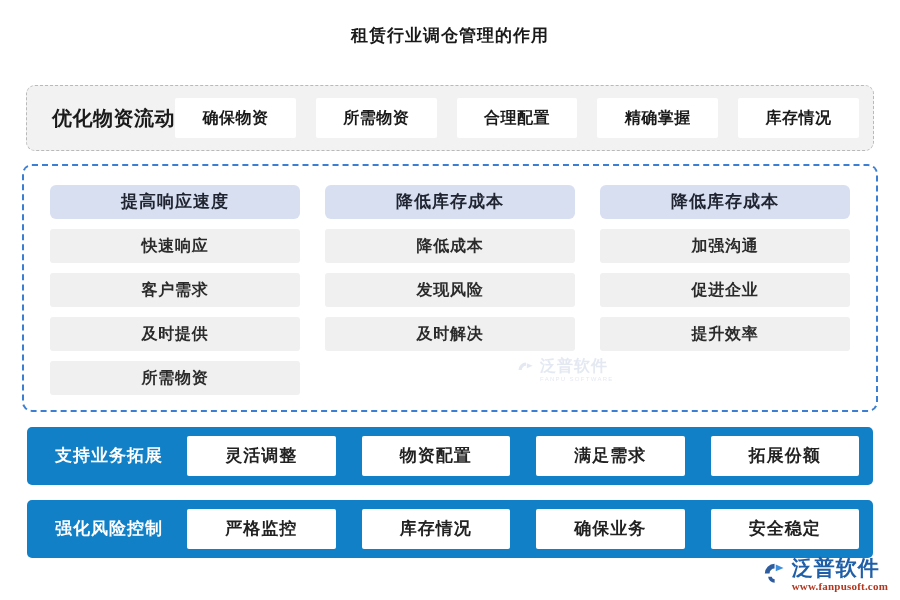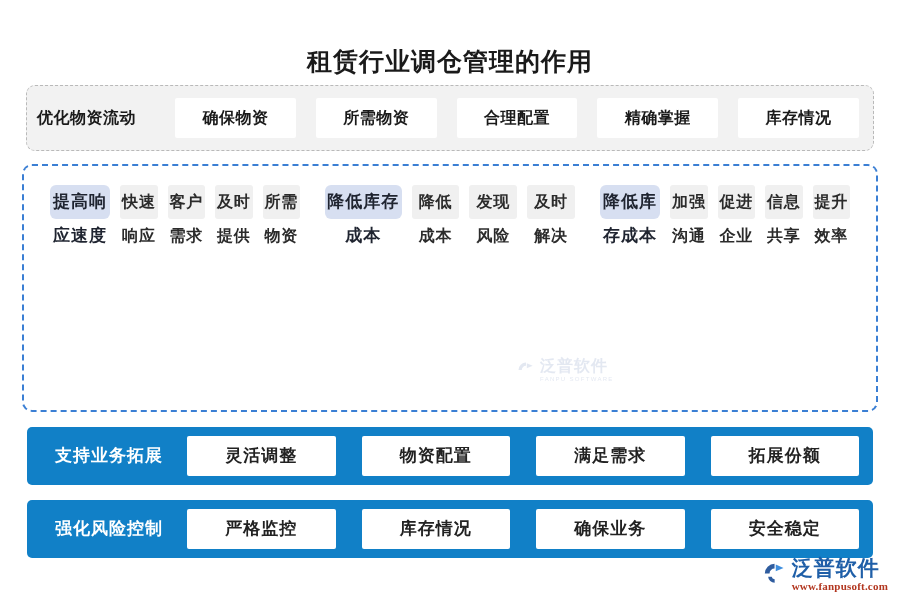--- a/index.html
+++ b/index.html
@@ -11,48 +11,47 @@
     height: 600px;
     background: #ffffff;
     font-family: "Liberation Sans", "DejaVu Sans", sans-serif;
     overflow: hidden;
     position: relative;
   }
 
   
   .page-title {
     text-align: center;
-    font-size: 25px;
+    font-size: 17px;
     font-weight: bold;
     color: #1a1a1a;
     letter-spacing: 1px;
-    padding-top: 8px;
+    padding-top: 26px;
     line-height: 1.2;
-    margin-top: 38px;
   }
 
   
   .sec-optimize {
     position: absolute;
     left: 26px;
     top: 85px;
     width: 848px;
     height: 66px;
     box-sizing: border-box;
     background: #f2f2f2;
     border: 1px dashed #b9b9b9;
     border-radius: 9px;
     display: flex;
     align-items: center;
     padding: 0 10px;
   }
   .sec-optimize .row-label {
     flex: 0 0 138px;
-    text-align: left;
-    font-size: 16px;
+    text-align: right;
+    font-size: 20px;
     font-weight: bold;
     color: #1a1a1a;
     letter-spacing: 0.5px;
   }
   .sec-optimize .chips {
     flex: 1 1 auto;
     display: flex;
     gap: 20px;
     justify-content: space-between;
     padding-right: 4px;
@@ -85,21 +84,21 @@
   .cols-wrap {
     display: flex;
     gap: 25px;
     padding: 19px 26px 0 26px;
     box-sizing: border-box;
     height: 100%;
   }
   .col {
     flex: 1 1 0;
     display: flex;
-    flex-direction: row;
+    flex-direction: column;
     gap: 10px;
   }
   .col-head {
     background: #d7dff1;
     height: 34px;
     line-height: 34px;
     text-align: center;
     border-radius: 6px;
     font-size: 17px;
     font-weight: bold;
@@ -253,21 +252,20 @@
       <div class="col-head">降低库存成本</div>
       <div class="col-item">降低成本</div>
       <div class="col-item">发现风险</div>
       <div class="col-item">及时解决</div>
     </div>
 
     <div class="col">
       <div class="col-head">降低库存成本</div>
       <div class="col-item">加强沟通</div>
       <div class="col-item">促进企业</div>
-      <div class="col-item">信息共享</div>
       <div class="col-item">提升效率</div>
     </div>
 
   </div>
 
   <div class="wm-center">
     <div class="wm-mark">
       <svg viewBox="0 0 24 24" width="20" height="20" aria-hidden="true">
         <path d="M3 12a9 9 0 0 1 9-9v4a5 5 0 0 0-5 5z" fill="#c3cde2"></path>
         <path d="M13 4l7 3-7 3z" fill="#c3cde2"></path>

